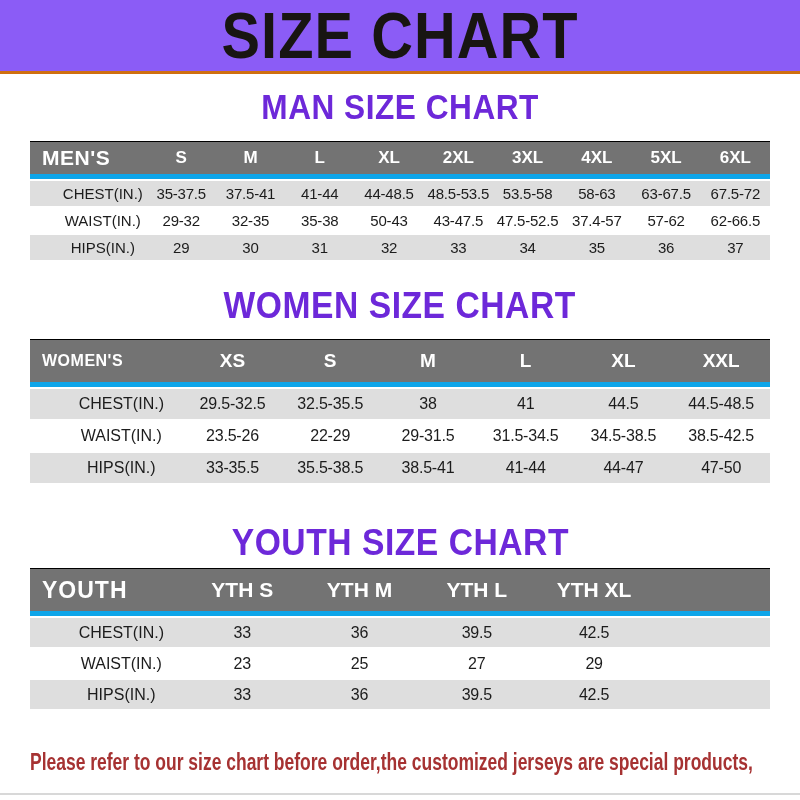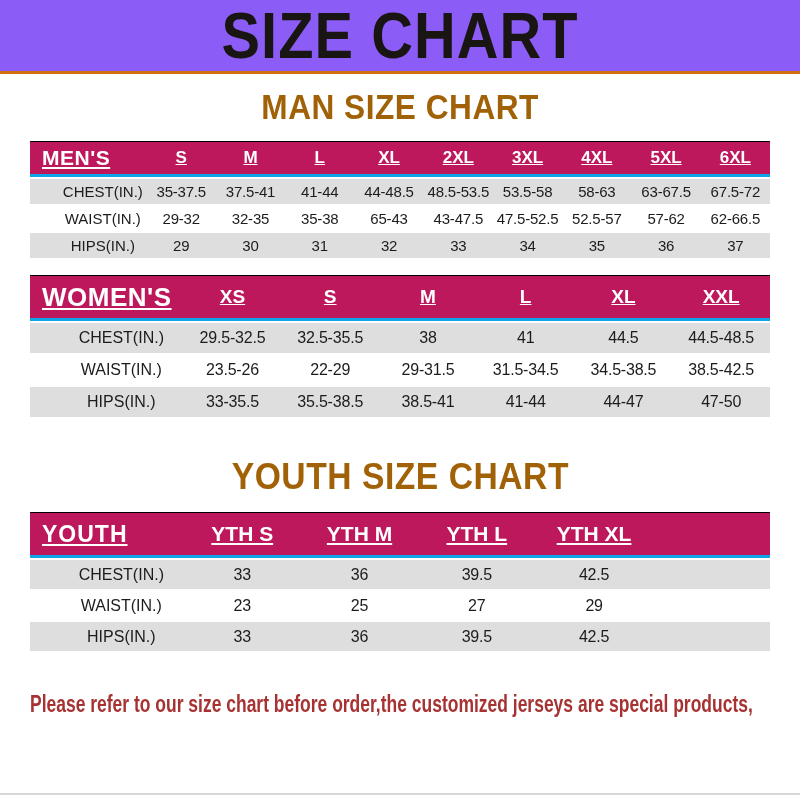--- a/index.html
+++ b/index.html
@@ -34,21 +34,21 @@
     color: #181512;
     letter-spacing: 1px;
     transform: scale(1.05, 1.18);
     white-space: nowrap;
   }
 
   
   .section-heading {
     text-align: center;
     margin: 0;
-    color: #a16207;
+    color: #6d28d9;
   }
   .section-heading .ht {
     display: inline-block;
     font-size: 31px;
     font-weight: bold;
     letter-spacing: 0.5px;
     transform: scale(1.02, 1.14);
     white-space: nowrap;
   }
   .heading-man   { margin-top: 16px; }
@@ -58,28 +58,27 @@
 
   
   table.size-table {
     width: 740px;
     margin: 15px auto 0 auto;
     border-collapse: separate;
     border-spacing: 0;
     table-layout: fixed;
   }
   table.size-table thead th {
-    background: #be185d;
+    background: #737373;
     color: #ffffff;
     vertical-align: middle;
     text-align: center;
     font-weight: 600;
     border-top: 1px solid #000000;
-    border-bottom: 3px solid #0ea5e9;
-    text-decoration: underline;
+    border-bottom: 5px solid #0ea5e9;
   }
   table.size-table thead th.band-label {
     text-align: left;
     padding-left: 12px;
     font-weight: bold;
     letter-spacing: 0.5px;
   }
   table.size-table tbody td {
     text-align: center;
     color: #1c1c1c;
@@ -92,25 +91,25 @@
   table.size-table tbody tr:nth-child(odd) td { background: #dedede; }
   table.size-table tbody td.row-label { letter-spacing: 0; padding-left: 29px; }
 
   
   table.men thead th { height: 30px; font-size: 17px; }
   table.men thead th.band-label { width: 14%; font-size: 21px; }
   table.men tbody td { font-size: 15px; padding: 4px 0; }
 
   
   table.women thead th { height: 40px; font-size: 19px; }
-  table.women thead th.band-label { width: 19%; font-size: 26px; }
+  table.women thead th.band-label { width: 19%; font-size: 16px; }
   table.women tbody td { font-size: 16px; padding: 6px 0; }
 
   
-  table.youth { margin-top: 17px; }
+  table.youth { margin-top: 7px; }
   table.youth thead th { height: 40px; font-size: 21px; }
   table.youth thead th.band-label { width: 19%; font-size: 23px; letter-spacing: 1px; }
   table.youth tbody td { font-size: 16px; padding: 5.5px 0; }
 
   
   .disclaimer {
     margin: 36px 0 0 30px;
     color: #a63232;
     line-height: 31px;
   }
@@ -172,44 +171,45 @@
             <td>53.5-58</td>
             <td>58-63</td>
             <td>63-67.5</td>
             <td>67.5-72</td>
           </tr>
           <tr>
             <td class="row-label">WAIST(IN.)</td>
             <td>29-32</td>
             <td>32-35</td>
             <td>35-38</td>
-            <td>65-43</td>
+            <td>50-43</td>
             <td>43-47.5</td>
             <td>47.5-52.5</td>
-            <td>52.5-57</td>
+            <td>37.4-57</td>
             <td>57-62</td>
             <td>62-66.5</td>
           </tr>
           <tr>
             <td class="row-label">HIPS(IN.)</td>
             <td>29</td>
             <td>30</td>
             <td>31</td>
             <td>32</td>
             <td>33</td>
             <td>34</td>
             <td>35</td>
             <td>36</td>
             <td>37</td>
           </tr>
         </tbody>
       </table>
   </section>
 
   <section>
+    <h2 class="section-heading heading-women"><span class="ht">WOMEN SIZE CHART</span></h2>
     <table class="size-table women">
         <thead>
           <tr>
             <th class="band-label">WOMEN'S</th>
             <th class="size-cell">XS</th>
             <th class="size-cell">S</th>
             <th class="size-cell">M</th>
             <th class="size-cell">L</th>
             <th class="size-cell">XL</th>
             <th class="size-cell">XXL</th>

